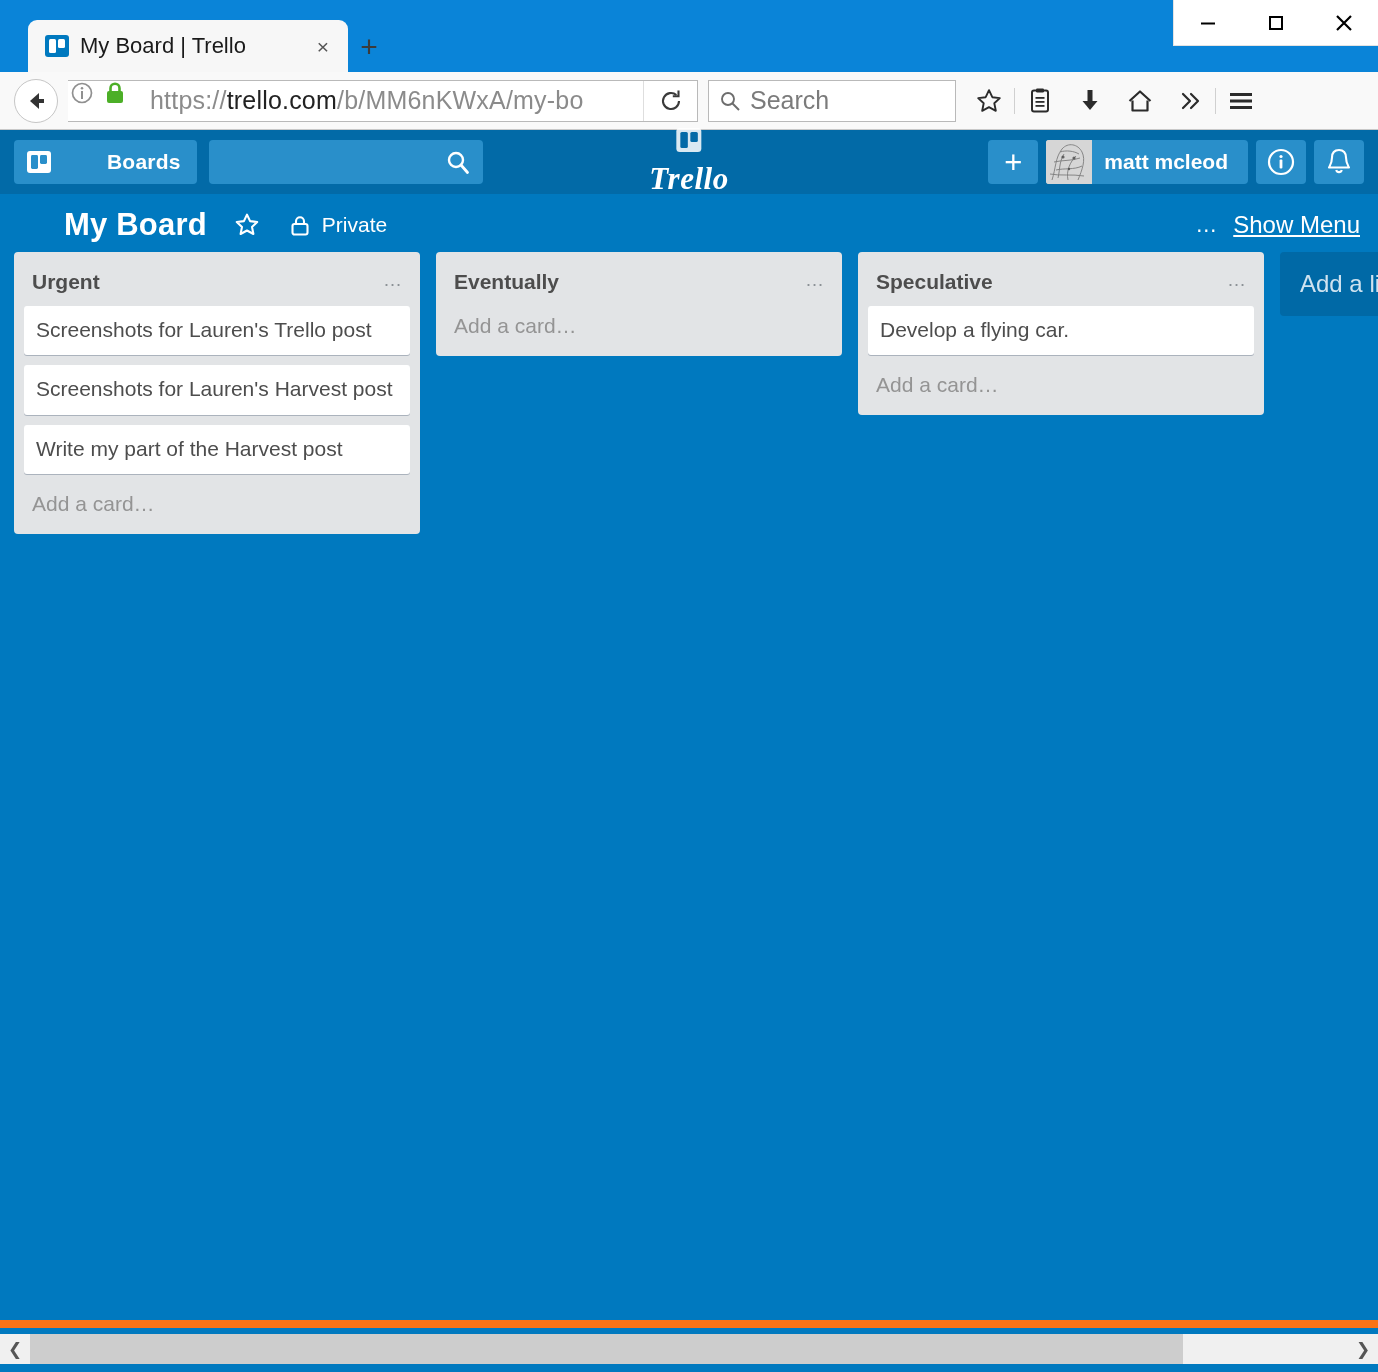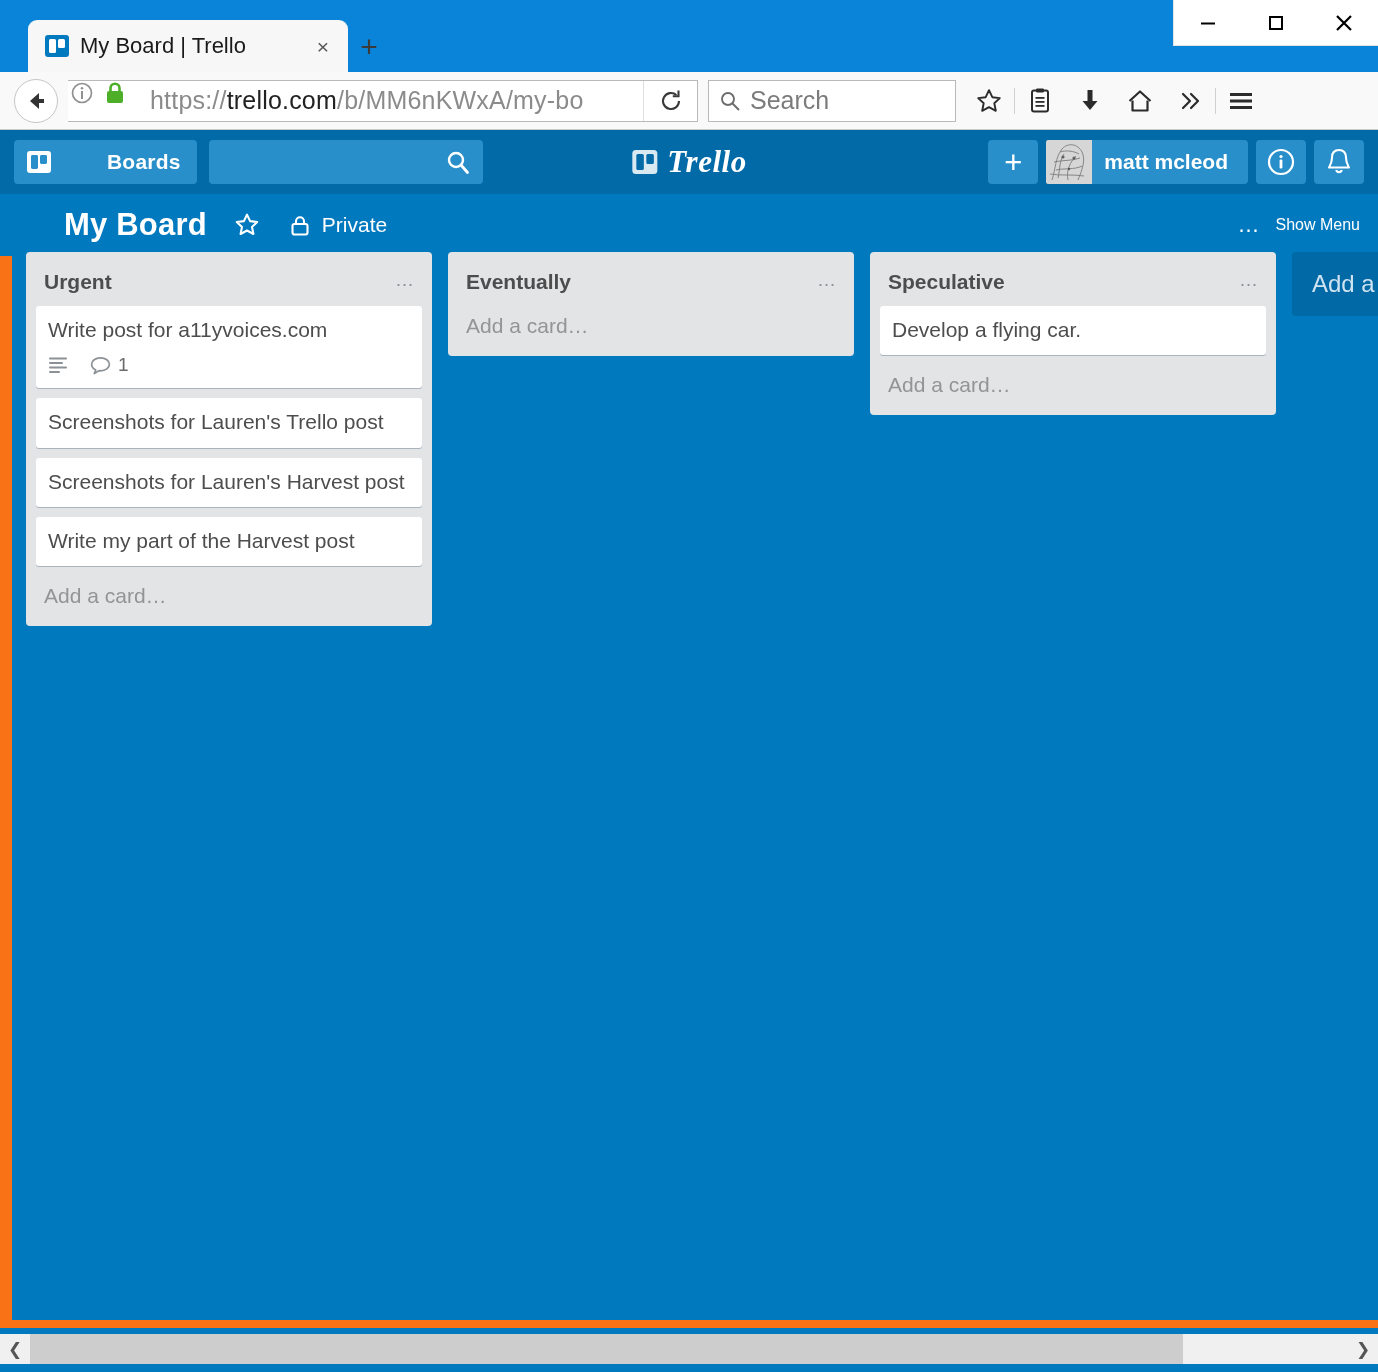--- a/index.html
+++ b/index.html
@@ -110,21 +110,21 @@
   .boards-btn { padding: 0 16px 0 12px; gap: 11px; }
   .boards-btn .lbl { font-size: 21px; font-weight: bold; letter-spacing: .2px; margin-left: 44px; }
   .hdr-search {
     width: 274px; height: 44px; margin-left: 12px;
     background: #298fca; border-radius: 4px;
     display: flex; align-items: center; justify-content: flex-end;
     padding-right: 12px;
   }
   .trello-logo {
     position: absolute; left: 50%; transform: translateX(-50%);
-    display: flex; align-items: center; gap: 8px; color: #fff;
+    display: flex; align-items: center; gap: 8px; color: #fff; flex-direction: column;
   }
   .trello-logo .word {
     font-family: "Liberation Serif", serif;
     font-style: italic; font-size: 31px; font-weight: bold;
     letter-spacing: .5px;
   }
   .hdr-right {
     margin-left: auto; display: flex; align-items: center; gap: 8px;
   }
   .plus-btn { width: 50px; justify-content: center; font-size: 31px; line-height: 1; }
@@ -146,31 +146,30 @@
   .board-title { font-size: 31px; font-weight: bold; letter-spacing: .2px; margin-left: 40px; }
   .board-bar .star-btn { margin-left: 26px; display: flex; align-items: center; }
   .privacy {
     margin-left: 28px; display: flex; align-items: center; gap: 11px;
     font-size: 21px;
   }
   .board-bar-right {
     margin-left: auto; display: flex; align-items: center; gap: 14px;
   }
   .dots-plain { color: #fff; font-size: 22px; letter-spacing: 2px; line-height: 1; }
-  .show-menu { font-size: 16px; color: #fff; }
+  .show-menu { font-size: 24px; color: #fff; text-decoration: underline; }
 
   
   .board-canvas {
     position: absolute; left: 0; right: 0;
     top: 252px; bottom: 52px;
     background: #0079bf;
     padding: 0 0 0 14px;
     display: flex; align-items: flex-start; gap: 16px;
     overflow: hidden;
-    margin-left: 12px;
   }
   .list {
     width: 406px; flex: 0 0 406px;
     background: #e2e4e6; border-radius: 4px;
     padding: 10px 10px 4px 10px;
     max-height: 100%;
   }
   .list-header {
     display: flex; align-items: flex-start; justify-content: space-between;
     padding: 8px 6px 12px 8px;
@@ -443,41 +442,20 @@
   </div>
 
   <div class="board-canvas">
 
     <div class="list">
       <div class="list-header">
         <span class="list-title">Urgent</span>
         <span class="list-dots">…</span>
       </div>
 
-      <div class="card">
-        <div class="card-title">Write post for a11yvoices.com</div>
-        <div class="card-badges">
-          <span class="badge">
-            <svg width="22" height="18" viewBox="0 0 22 18">
-              <rect x="1" y="1.5" width="18" height="2.1" rx="1" fill="#8c9196"></rect>
-              <rect x="1" y="6" width="14" height="2.1" rx="1" fill="#8c9196"></rect>
-              <rect x="1" y="10.5" width="18" height="2.1" rx="1" fill="#8c9196"></rect>
-              <rect x="1" y="15" width="11" height="2.1" rx="1" fill="#8c9196"></rect>
-            </svg>
-          </span>
-          <span class="badge">
-            <span>
-              <svg width="21" height="19" viewBox="0 0 21 19">
-                <path d="M10.5 1.8 C5.4 1.8 1.6 4.7 1.6 8.3 C1.6 10.7 3.2 12.8 5.7 13.9 L4.3 17.6 L8.9 14.7 C9.4 14.8 10 14.8 10.5 14.8 C15.6 14.8 19.4 11.9 19.4 8.3 C19.4 4.7 15.6 1.8 10.5 1.8 Z" fill="none" stroke="#8c9196" stroke-width="1.7" stroke-linejoin="round"></path>
-              </svg>
-            </span>
-            <span>1</span>
-          </span>
-        </div>
-      </div>
 
       <div class="card">
         <div class="card-title">Screenshots for Lauren's Trello post</div>
       </div>
       <div class="card">
         <div class="card-title">Screenshots for Lauren's Harvest post</div>
       </div>
       <div class="card">
         <div class="card-title">Write my part of the Harvest post</div>
       </div>

